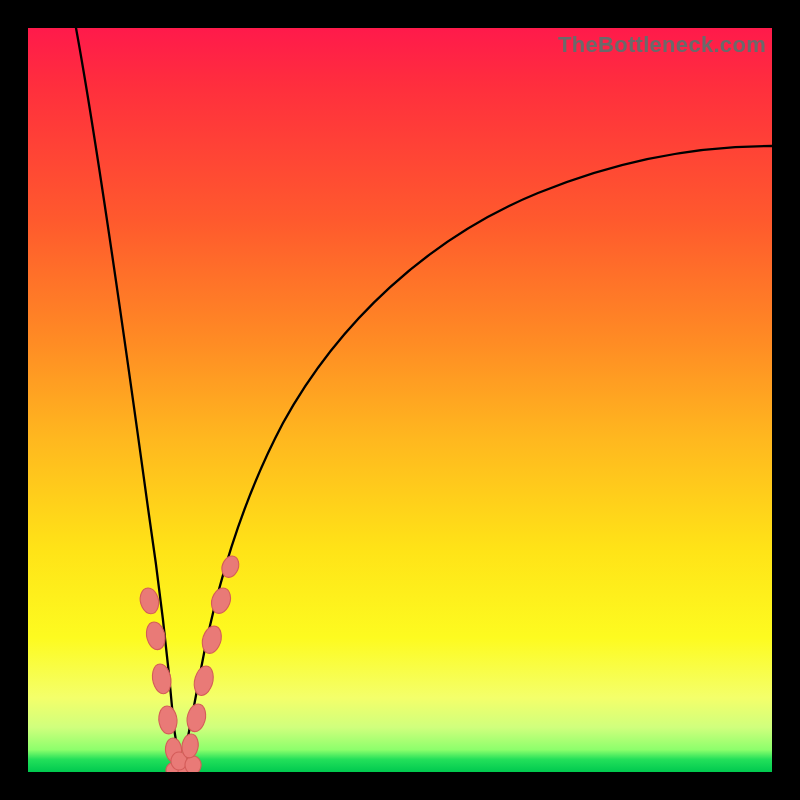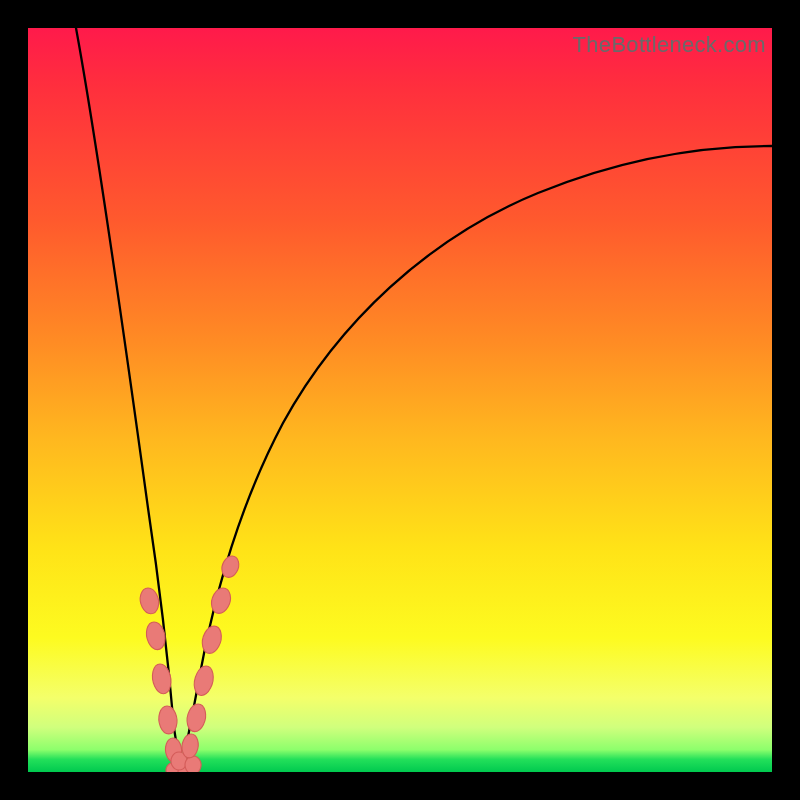--- a/index.html
+++ b/index.html
@@ -40,21 +40,21 @@
       #23e05a 98.3%,
       #00c94f 100%
     );
   }
   .watermark {
     position: absolute;
     right: 6px;
     top: 4px;
     color: #6a6a6a;
     font-size: 22px;
-    font-weight: 400;
+    font-weight: 700;
     letter-spacing: 0.3px;
     user-select: none;
     margin-left: 34px;
   }
   svg.curves {
     position: absolute;
     left: 0; top: 0;
     width: 744px;
     height: 744px;
   }

